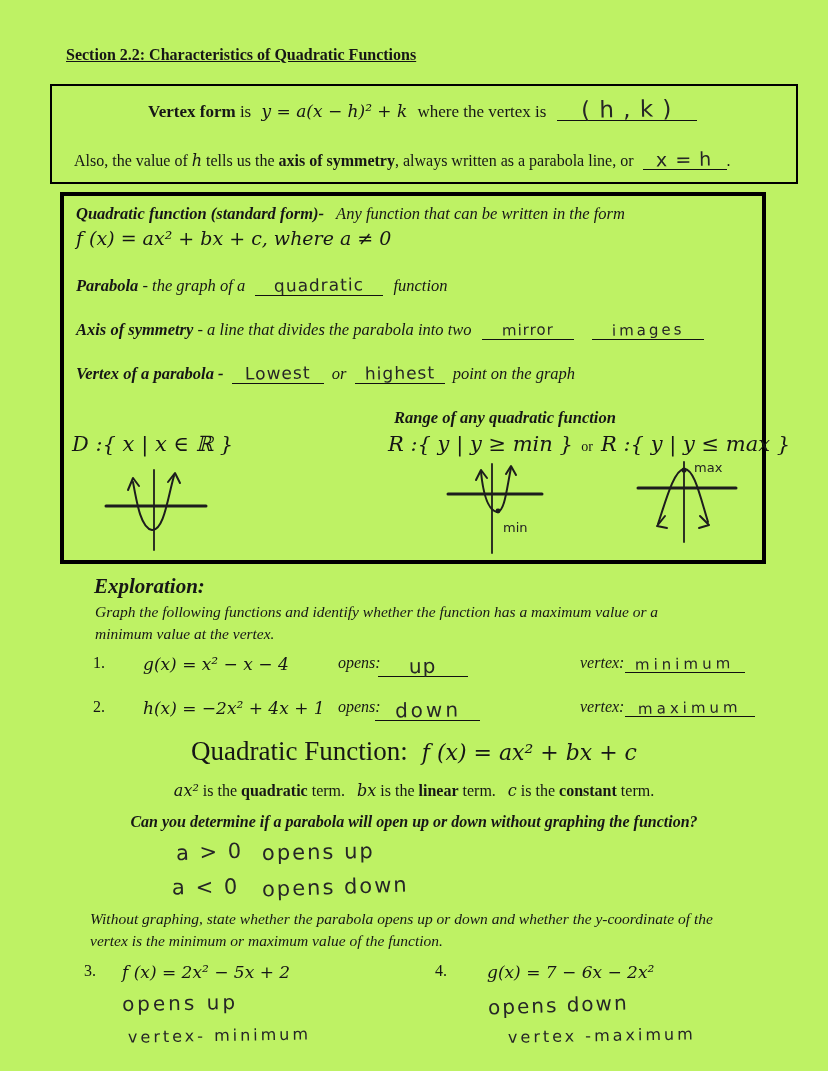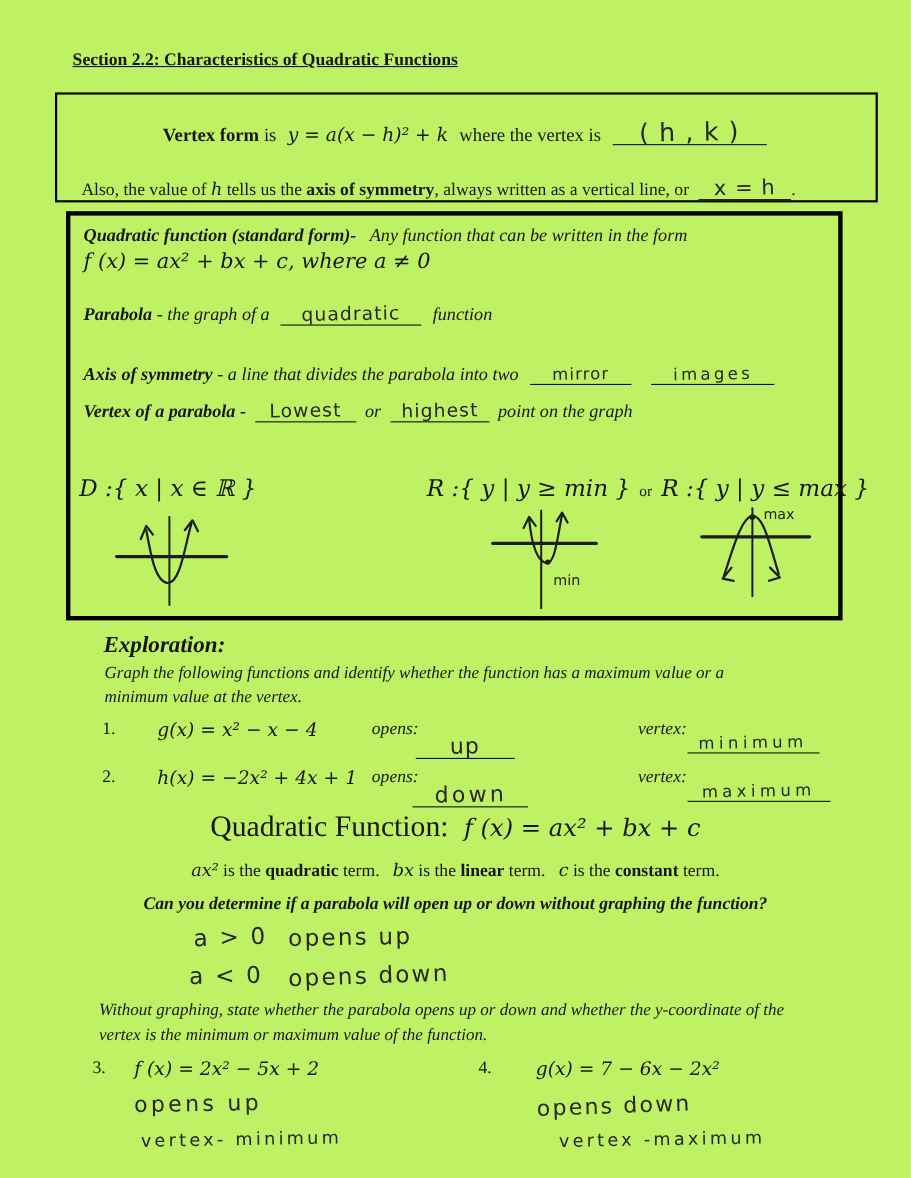--- a/index.html
+++ b/index.html
@@ -8,21 +8,21 @@
     background:#bef264;color:#161616;
     font-family:"Liberation Serif", serif;font-size:16px;overflow:hidden;
   }
   .abs{position:absolute;}
   .b{font-weight:bold;}
   .it{font-style:italic;}
   .bi{font-weight:bold;font-style:italic;}
   .math{font-family:"DejaVu Serif", serif;font-style:italic;}
   .blank{
     display:inline-block;border-bottom:1.6px solid #111;
-    text-align:center;white-space:nowrap;vertical-align:baseline;line-height:1;margin-top:12px;
+    text-align:center;white-space:nowrap;vertical-align:baseline;line-height:1;
   }
   .blank .hw{margin-bottom:-4px;}
   .hw{
     font-family:"DejaVu Sans", cursive;color:#262626;display:inline-block;
     line-height:1;letter-spacing:1px;
   }
   .rot-l{transform:rotate(-2deg);}
   .rot-s{transform:rotate(-1deg);}
   .box1{border:2px solid #000;}
   .box2{border:4px solid #000;}
@@ -46,21 +46,21 @@
       <span class="math" style="margin:0 6px;">y = a(x − h)² + k</span>
       <span>where the vertex is</span>
       <span class="blank" style="min-width:140px;margin-left:6px;">
         <span class="hw rot-s" style="font-size:23px;">( h , k )</span>
       </span>
     </div>
     <div class="abs" style="left:22px;top:64px;font-size:16px;white-space:nowrap;">
       <span>Also, the value of</span>
       <span class="math">h</span>
       <span>tells us the</span>
-      <span class="b">axis of symmetry</span><span>, always written as a vertical line, or</span>
+      <span class="b">axis of symmetry</span><span>, always written as a parabola line, or</span>
       <span class="blank" style="min-width:84px;margin-left:5px;">
         <span class="hw rot-s" style="font-size:19px;">x = h</span>
       </span><span>.</span>
     </div>
   </div>
 
   <div class="abs box2" style="left:60px;top:192px;width:698px;height:364px;">
 
     <div class="abs" style="left:12px;top:8px;font-size:16.5px;white-space:nowrap;">
       <span class="bi">Quadratic function (standard form)-</span>
@@ -93,20 +93,21 @@
       <span class="blank" style="min-width:92px;margin:0 4px;text-decoration:underline;">
         <span class="hw rot-s" style="font-size:17px;">Lowest</span>
       </span>
       <span class="it">or</span>
       <span class="blank" style="min-width:90px;margin:0 4px;">
         <span class="hw rot-s" style="font-size:17px;">highest</span>
       </span>
       <span class="it">point on the graph</span>
     </div>
 
+    <div class="abs bi" style="left:330px;top:212px;font-size:16.5px;">Range of any quadratic function</div>
 
     <div class="abs math" style="left:8px;top:236px;font-size:21px;">D :{ x | x ∈ ℝ }</div>
     <div class="abs" style="left:324px;top:236px;font-size:21px;white-space:nowrap;">
       <span class="math">R :{ y | y ≥ min }</span>
       <span style="font-size:14px;margin:0 3px;">or</span>
       <span class="math">R :{ y | y ≤ max }</span>
     </div>
 
     <svg class="abs" style="left:40px;top:266px;" width="112" height="90" viewBox="0 0 112 90">
       <line class="axis" x1="2" y1="44" x2="102" y2="44"></line>

